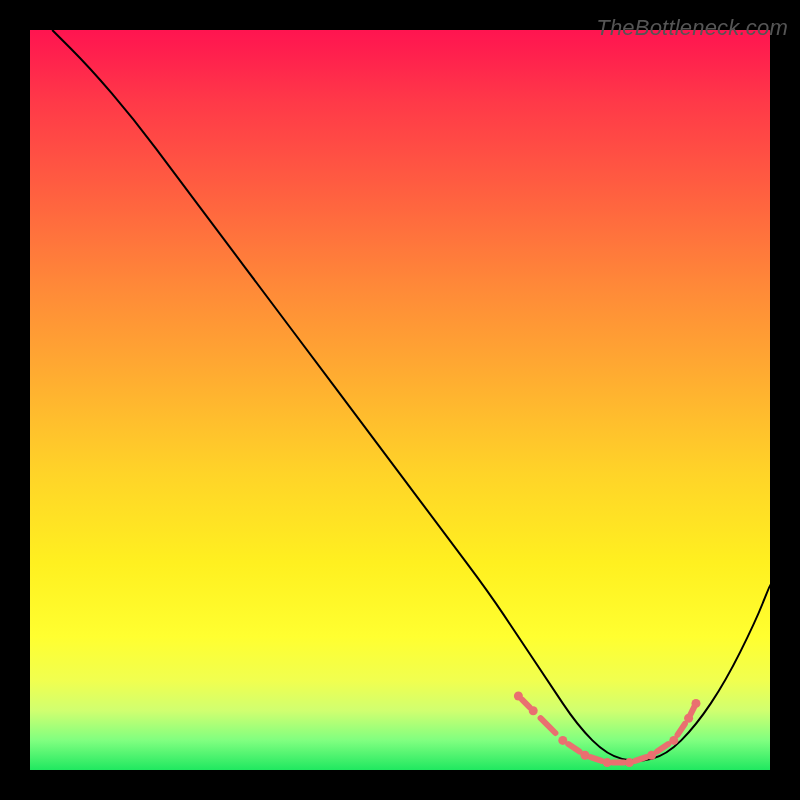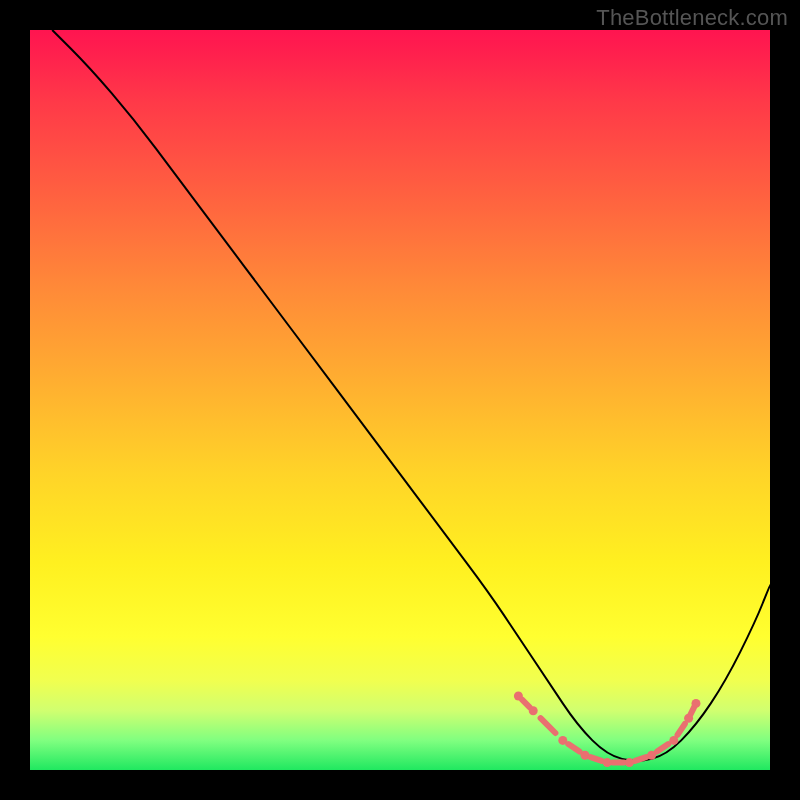--- a/index.html
+++ b/index.html
@@ -7,27 +7,28 @@
     padding: 0;
     background: #000;
     width: 800px;
     height: 800px;
     position: relative;
     overflow: hidden;
     font-family: Arial, sans-serif;
   }
   .watermark {
     position: absolute;
-    top: 5px;
+    top: 15px;
     right: 12px;
     color: #555;
     font-size: 22px;
     font-weight: 500;
     z-index: 10;
     letter-spacing: 0.2px;
+    font-style: italic;
   }
   .plot-area {
     position: absolute;
     left: 30px;
     top: 30px;
     width: 740px;
     height: 740px;
     background: linear-gradient(to bottom,
       #ff1450 0%,
       #ff3a48 10%,

